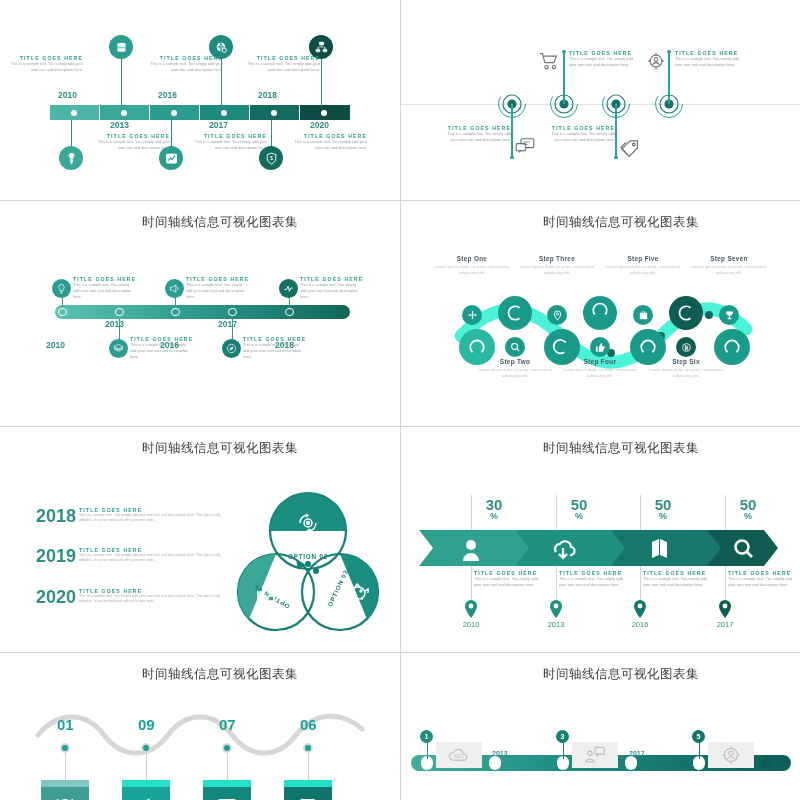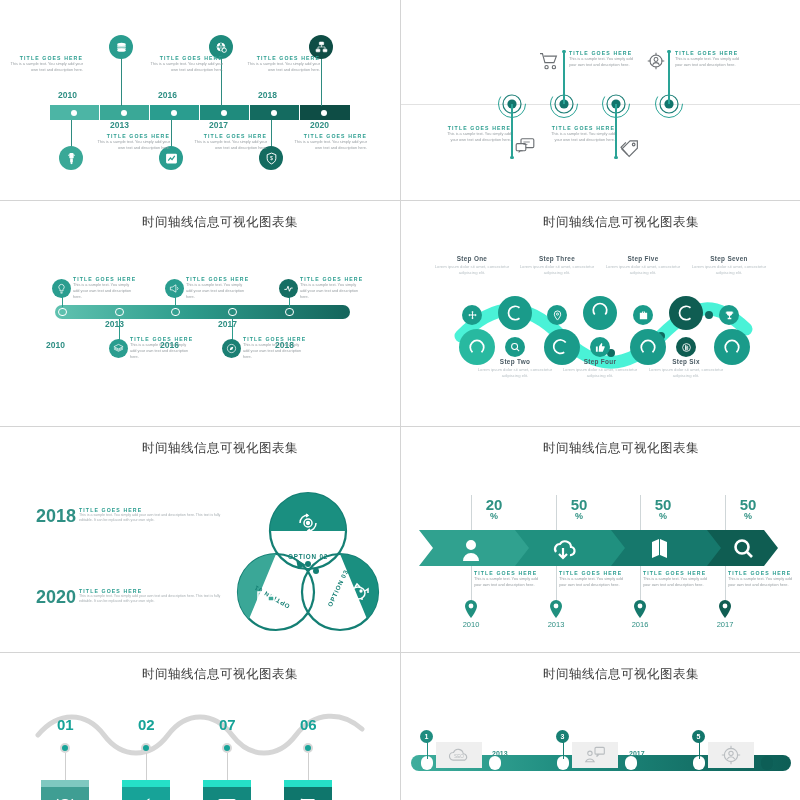--- a/index.html
+++ b/index.html
@@ -463,20 +463,27 @@
       <div class="sname">Step Six</div>
       <div class="sbody">Lorem ipsum dolor sit amet, consectetur adipiscing elit.</div>
     </div>
   </div>
 
   <div class="slide s5">
     <div class="slide-title">时间轴线信息可视化图表集</div>
 
     <div class="row" style="left:36px;top:80px;">
       <div class="yr">2018</div>
+      <div class="col">
+        <div class="tt">TITLE GOES HERE</div>
+        <div class="d">This is a sample text. You simply add your own text and description here. This text is fully editable. It can be replaced with your own style.</div>
+      </div>
+    </div>
+    <div class="row" style="left:36px;top:120px;">
+      <div class="yr">2019</div>
       <div class="col">
         <div class="tt">TITLE GOES HERE</div>
         <div class="d">This is a sample text. You simply add your own text and description here. This text is fully editable. It can be replaced with your own style.</div>
       </div>
     </div>
     <div class="row" style="left:36px;top:161px;">
       <div class="yr">2020</div>
       <div class="col">
         <div class="tt">TITLE GOES HERE</div>
         <div class="d">This is a sample text. You simply add your own text and description here. This text is fully editable. It can be replaced with your own style.</div>
@@ -523,21 +530,21 @@
 
   <div class="slide s6">
     <div class="slide-title">时间轴线信息可视化图表集</div>
 
     <div class="vline" style="left:70px;top:68px;height:108px;"></div>
     <div class="vline" style="left:155px;top:68px;height:108px;"></div>
     <div class="vline" style="left:239px;top:68px;height:108px;"></div>
     <div class="vline" style="left:324px;top:68px;height:108px;"></div>
 
     <div class="pct" style="left:73px;top:70px;">
-      <div class="pnum">20</div>
+      <div class="pnum">30</div>
       <div class="psym">%</div>
     </div>
     <div class="pct" style="left:158px;top:70px;">
       <div class="pnum">50</div>
       <div class="psym">%</div>
     </div>
     <div class="pct" style="left:242px;top:70px;">
       <div class="pnum">50</div>
       <div class="psym">%</div>
     </div>
@@ -608,21 +615,21 @@
   </div>
 
   <div class="slide s7">
     <div class="slide-title">时间轴线信息可视化图表集</div>
 
     <svg style="position:absolute;left:38px;top:62px;" width="330" height="45">
       <path d="M0,20 C20,-4 48,-4 66,20 C84,44 112,44 130,20 C148,-4 176,-4 194,20 C212,44 240,44 258,20 C276,-4 304,-4 324,14" fill="none" stroke="#d6d6d6" stroke-width="5" stroke-linecap="round"></path>
     </svg>
 
     <div class="num" style="left:57px;top:63px;">01</div>
-    <div class="num" style="left:138px;top:63px;">02</div>
+    <div class="num" style="left:138px;top:63px;">09</div>
     <div class="num" style="left:219px;top:63px;">07</div>
     <div class="num" style="left:300px;top:63px;">06</div>
 
     <div class="dot" style="left:60px;top:90px;"></div>
     <div class="dot" style="left:141px;top:90px;"></div>
     <div class="dot" style="left:222px;top:90px;"></div>
     <div class="dot" style="left:303px;top:90px;"></div>
 
     <div class="stem" style="left:64.5px;top:100px;height:27px;"></div>
     <div class="stem" style="left:145.5px;top:100px;height:27px;"></div>

